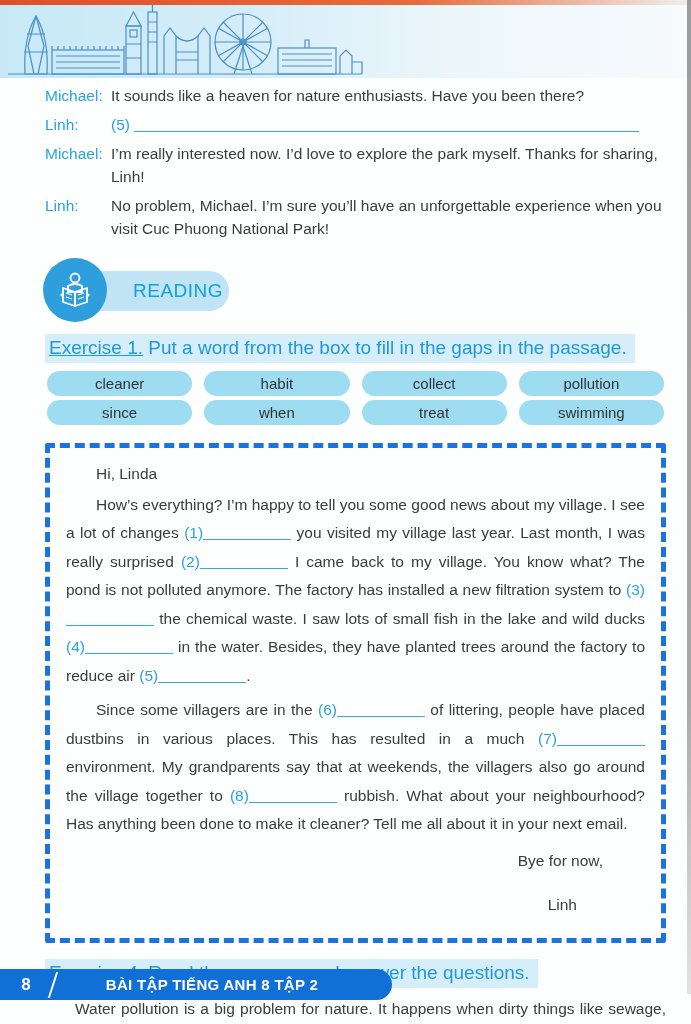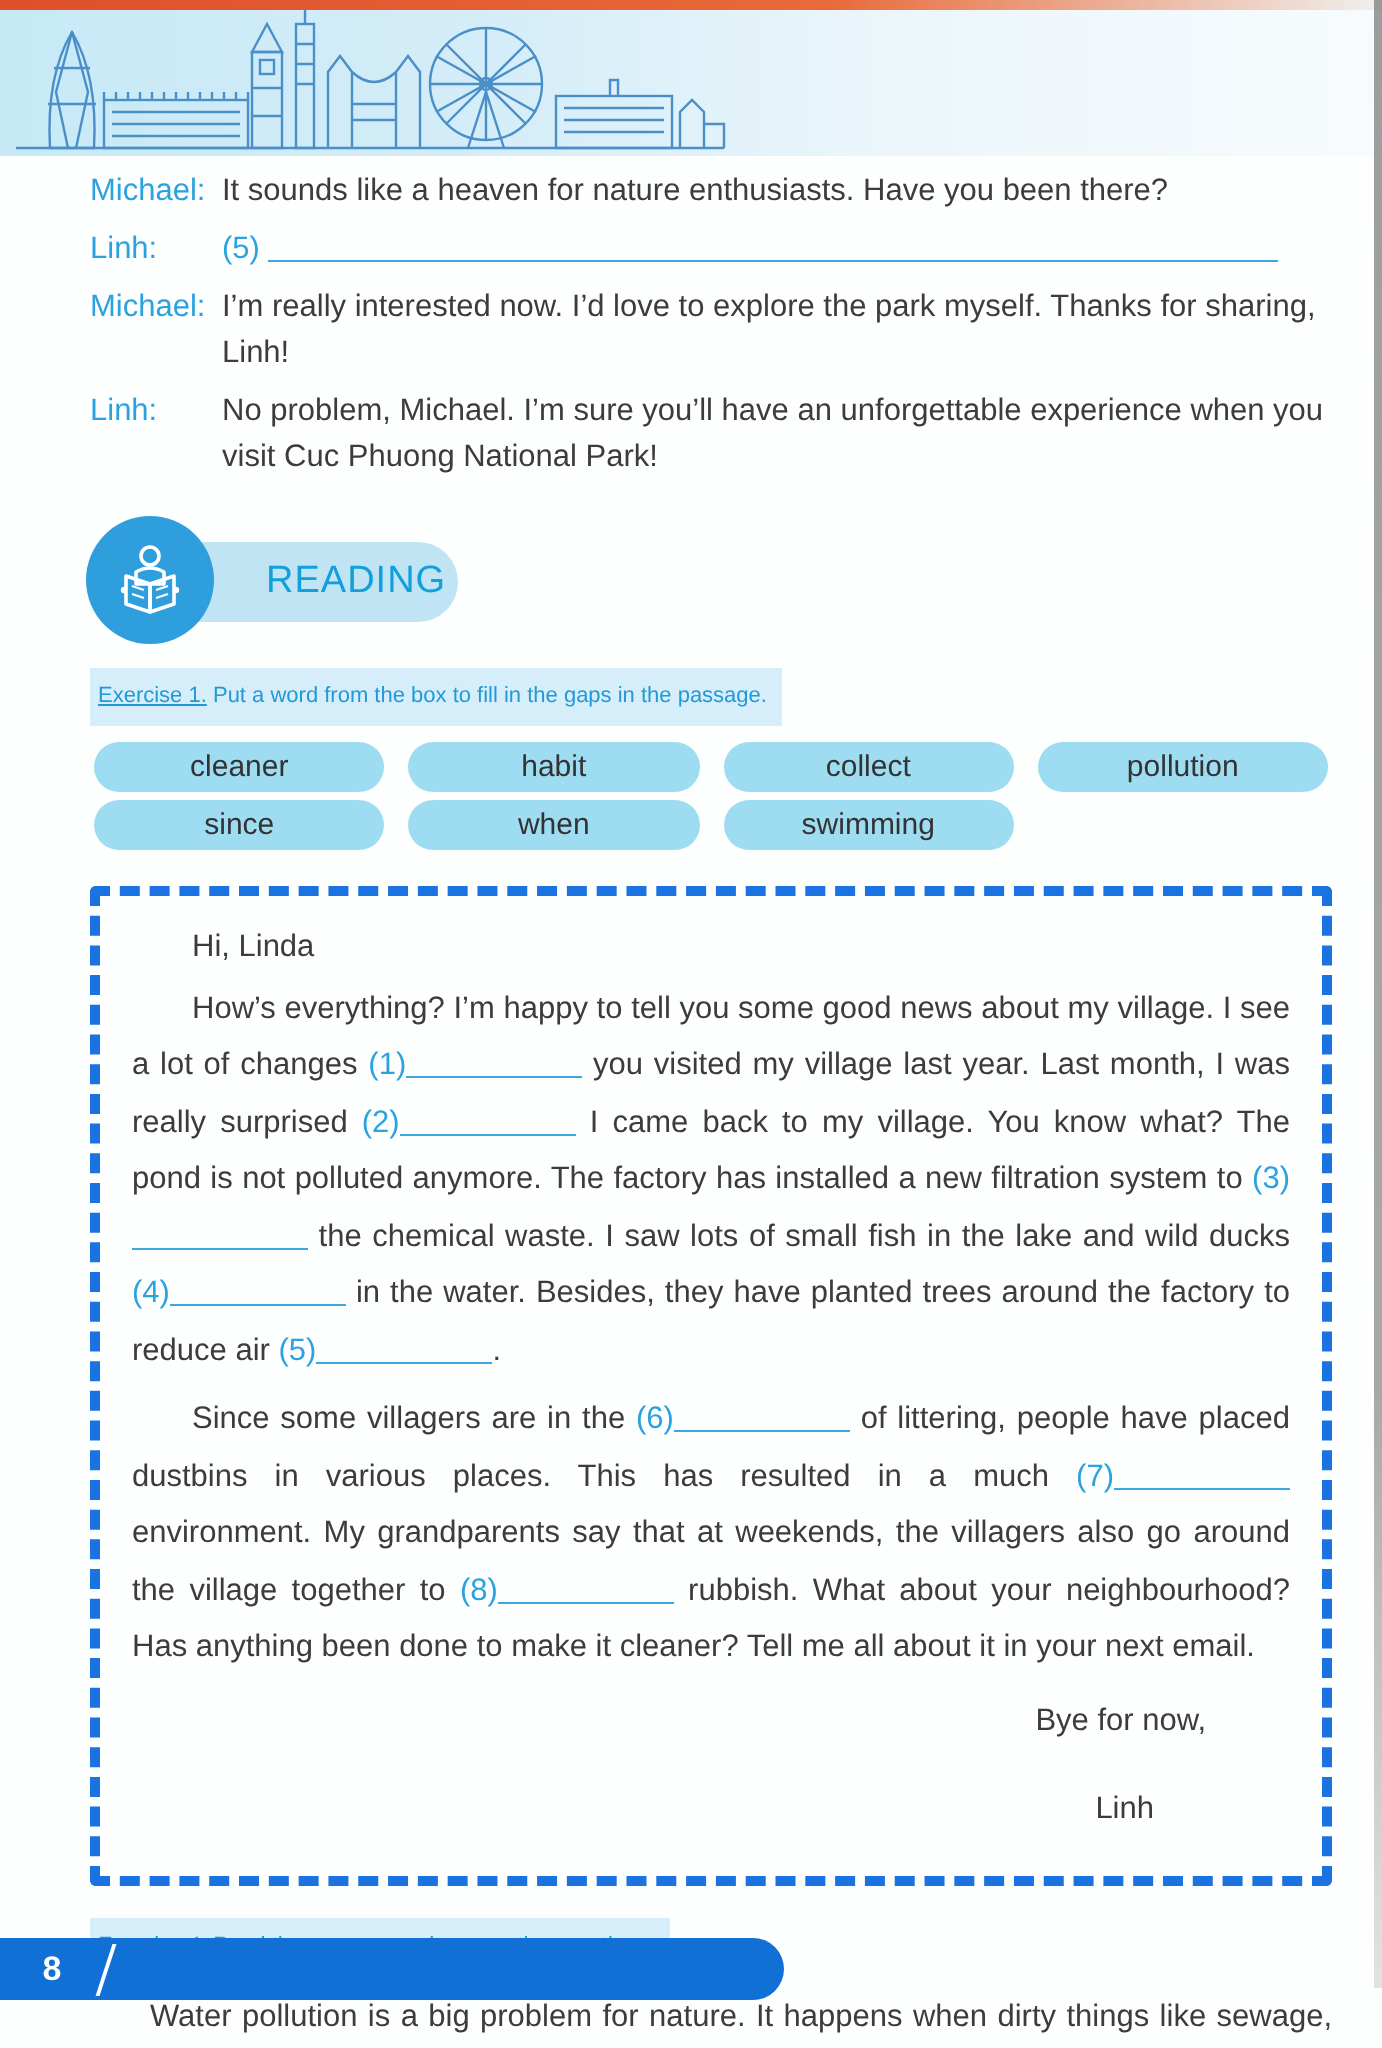--- a/index.html
+++ b/index.html
@@ -65,21 +65,21 @@
   }
   .badge-circle {
     position: absolute; left: 0; top: 0; width: 64px; height: 64px;
     border-radius: 50%; background: #2f9edd;
     display: flex; align-items: center; justify-content: center;
   }
 
   
   .ex-head {
     background: #d6eef9; color: #2199d9;
-    font-size: 11px; line-height: 20px;
+    font-size: 19px; line-height: 20px;
     padding: 4px 8px 5px 4px; width: fit-content; margin-bottom: 8px;
   }
   .ex-label { text-decoration: underline; }
 
   
   .word-box {
     display: grid; grid-template-columns: repeat(4, 1fr);
     column-gap: 12px; row-gap: 4px;
     padding: 0 2px; margin: 4px 0 18px 0;
   }
@@ -210,20 +210,21 @@
       <span class="ex-label">Exercise 1.</span><span> Put a word from the box to fill in the gaps in the passage.</span>
     </div>
 
     <div class="word-box">
       <div class="pill">cleaner</div>
       <div class="pill">habit</div>
       <div class="pill">collect</div>
       <div class="pill">pollution</div>
       <div class="pill">since</div>
       <div class="pill">when</div>
+      <div class="pill">treat</div>
       <div class="pill">swimming</div>
     </div>
 
     <div class="letter-box">
       <p class="greeting">Hi, Linda</p>
       <p class="lp">How’s everything? I’m happy to tell you some good news about my village. I see a lot of changes <span class="gap-num">(1)</span><span class="blank"></span> you visited my village last year. Last month, I was really surprised <span class="gap-num">(2)</span><span class="blank"></span> I came back to my village. You know what? The pond is not polluted anymore. The factory has installed a new filtration system to <span class="gap-num">(3)</span><span class="blank"></span> the chemical waste. I saw lots of small fish in the lake and wild ducks <span class="gap-num">(4)</span><span class="blank"></span> in the water. Besides, they have planted trees around the factory to reduce air <span class="gap-num">(5)</span><span class="blank"></span>.</p>
       <p class="lp" style="margin-top:6px">Since some villagers are in the <span class="gap-num">(6)</span><span class="blank"></span> of littering, people have placed dustbins in various places. This has resulted in a much <span class="gap-num">(7)</span><span class="blank"></span> environment. My grandparents say that at weekends, the villagers also go around the village together to <span class="gap-num">(8)</span><span class="blank"></span> rubbish. What about your neighbourhood? Has anything been done to make it cleaner? Tell me all about it in your next email.</p>
       <p class="signoff">Bye for now,</p>
       <p class="signature">Linh</p>
     </div>
@@ -232,16 +233,17 @@
       <span class="ex-label">Exercise 4.</span><span> Read the passage and answer the questions.</span>
     </div>
 
     <p class="passage">Water pollution is a big problem for nature. It happens when dirty things like sewage, fertilizers, and soil get into rivers and lakes. This hurts animals and their habitats. What should we do to stop this? First, we need to keep soil safe by stopping erosion, which is when soil washes away. Eroded soil can bring bad chemicals into the water. Second, we should plant more trees by rivers, and this can help stop soil from washing away. Third, used engine oil should be thrown away properly, or it can flow to the water. In addition, people often leave litter at fun places, like beaches. This litter can end up in the water and make it dirty. Therefore,</p>
 
   </div>
 
   <div class="footer">
     <span class="page-num">8</span>
     <span class="diag"></span>
+    <span class="footer-title">BÀI TẬP TIẾNG ANH 8 TẬP 2</span>
   </div>
 
   <div class="right-edge"></div>
 </div>
 
 </body></html>

